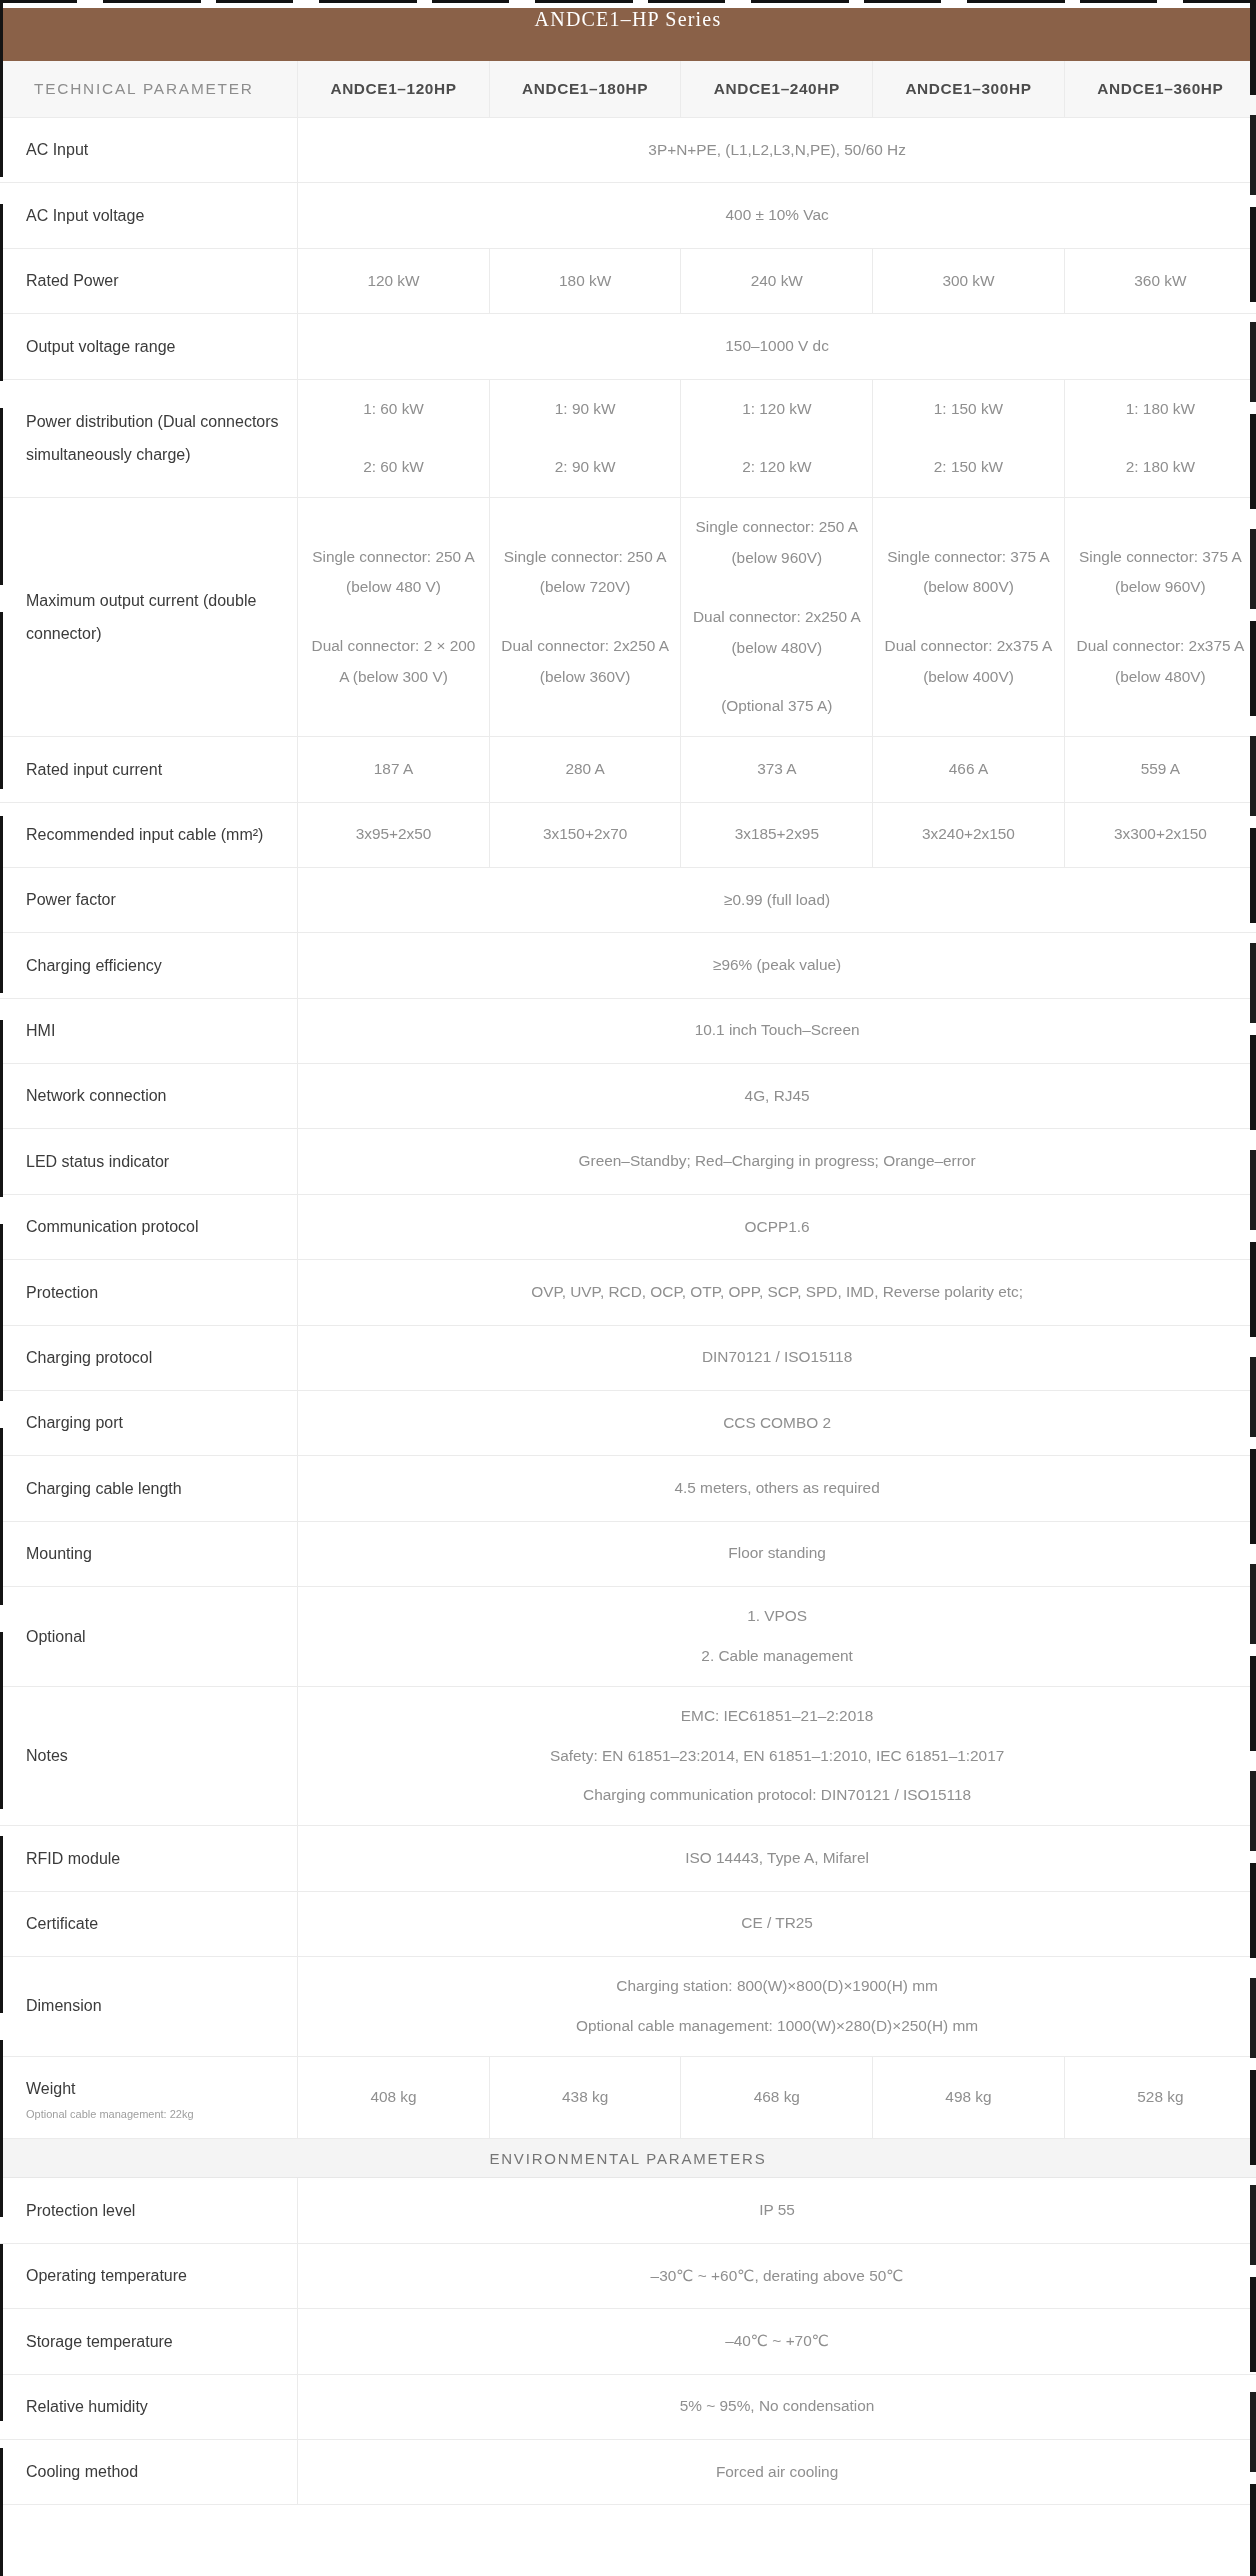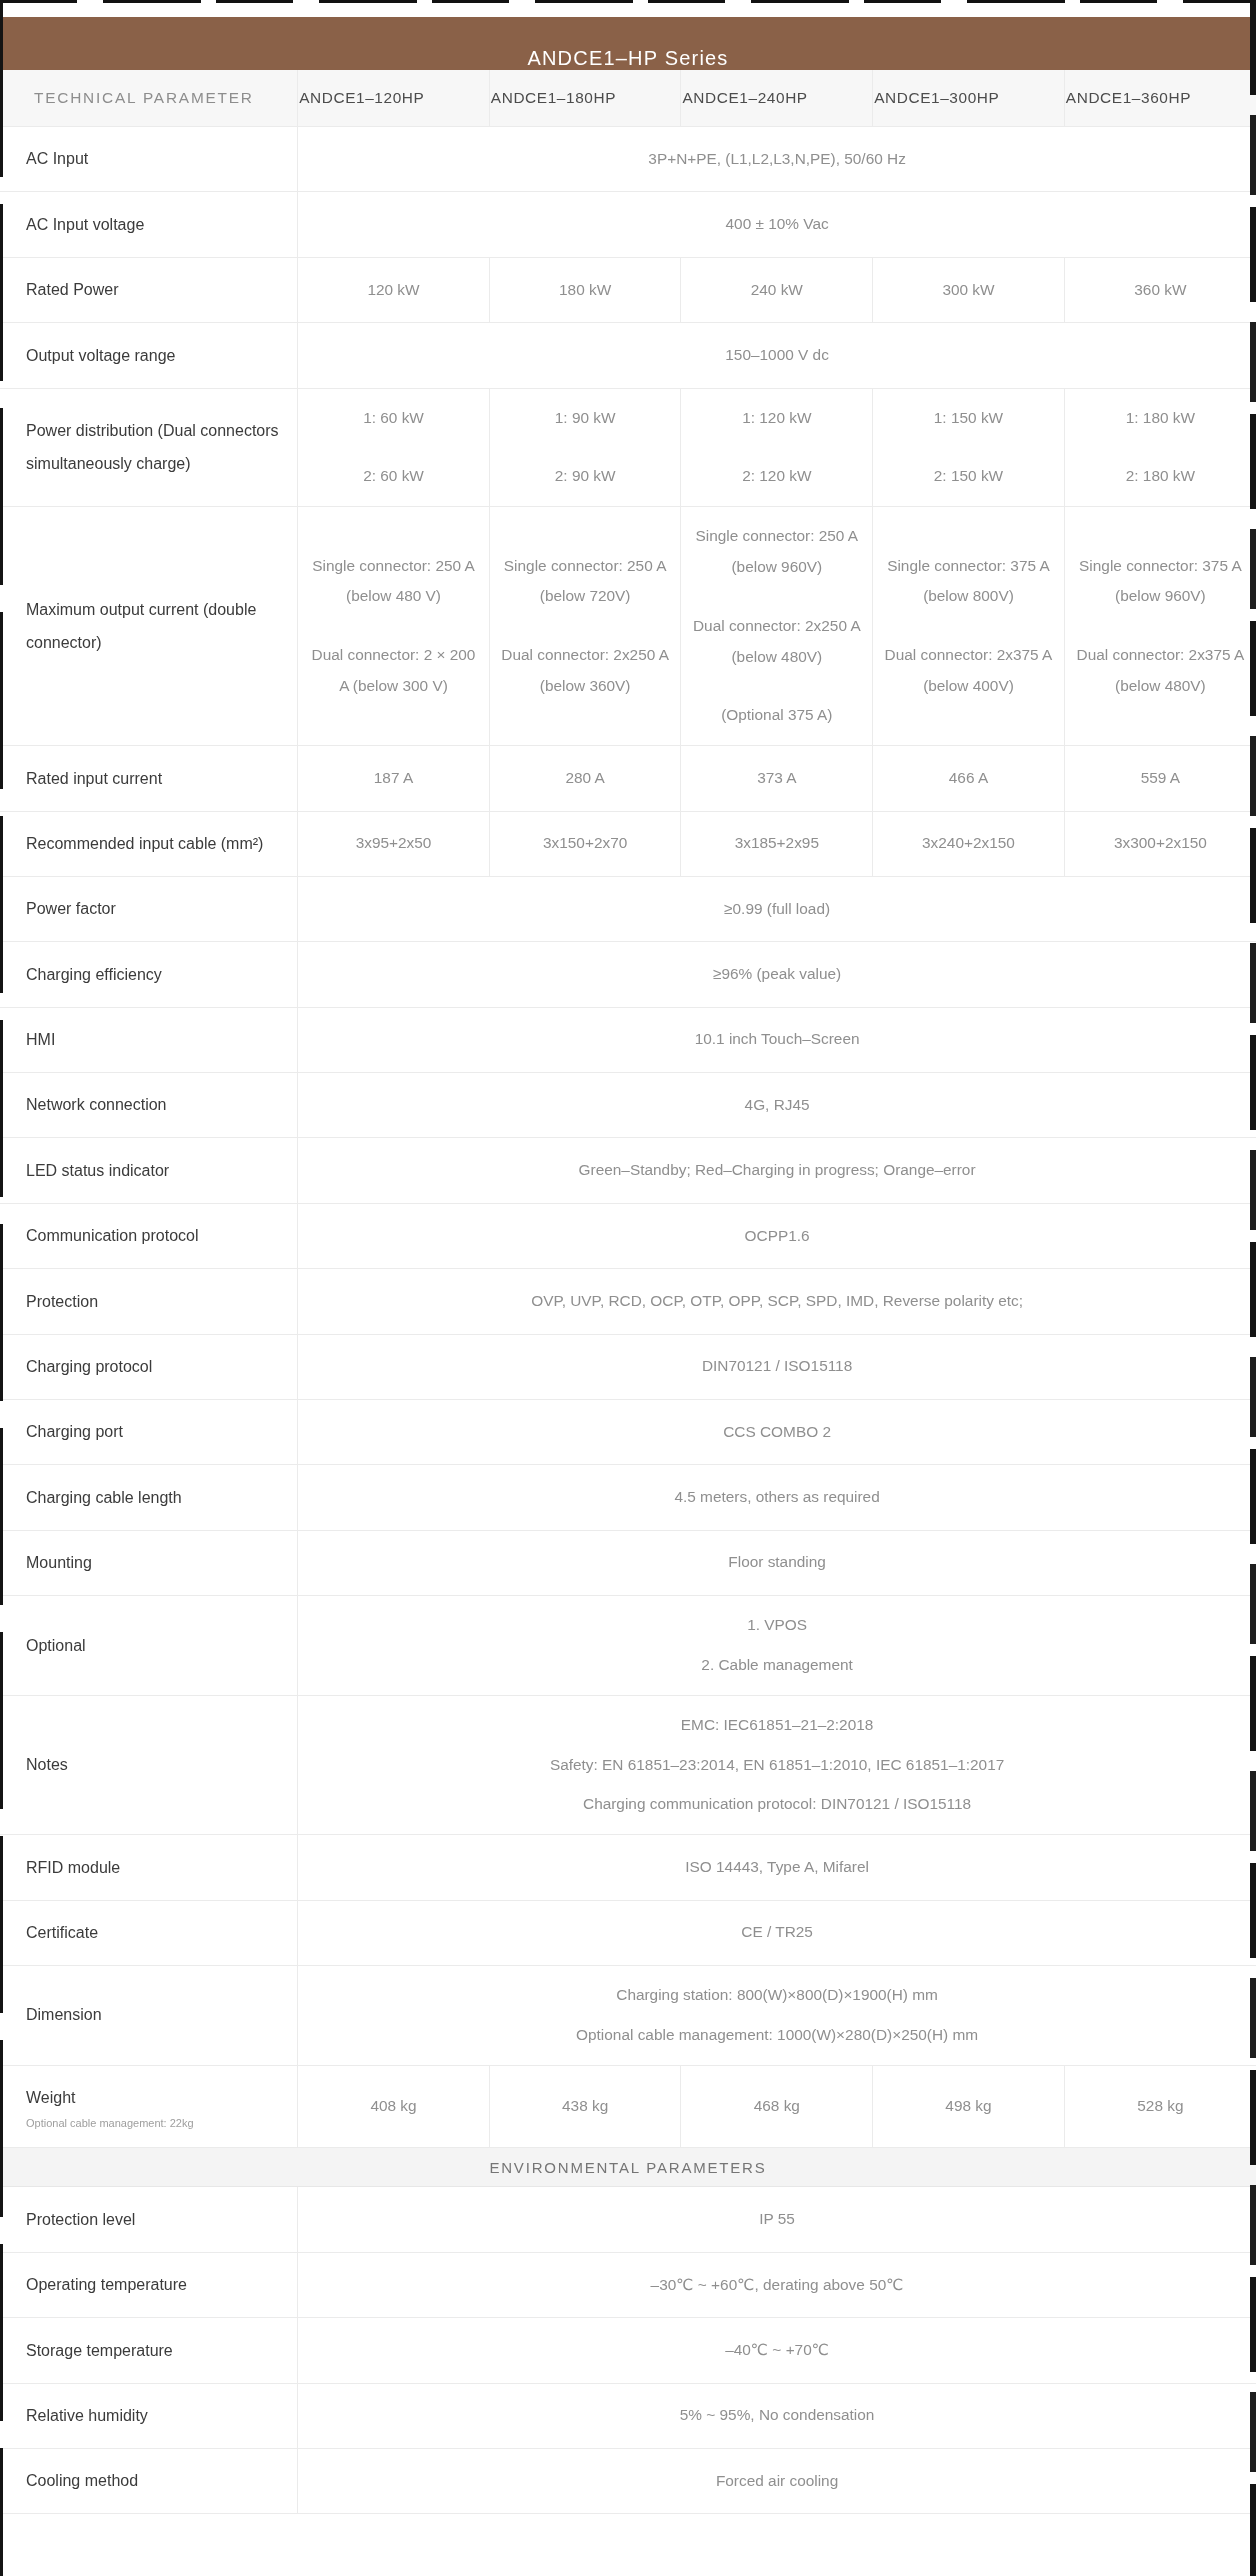--- a/index.html
+++ b/index.html
@@ -19,34 +19,34 @@
   
   .edge{position:absolute;z-index:5;pointer-events:none;}
   .edge-top{top:0;left:0;width:100%;height:3px;
     background:repeating-linear-gradient(90deg,#121212 0 77px,transparent 77px 103px,#121212 103px 201px,transparent 201px 216px);}
   .edge-right{top:0;right:0;width:6.5px;height:100%;
     background:repeating-linear-gradient(180deg,#141414 0 95px,transparent 95px 115px,#1e1e1e 115px 195px,transparent 195px 207px);}
   .edge-left{top:0;left:0;width:3px;height:100%;
     background:repeating-linear-gradient(180deg,#141414 0 177px,transparent 177px 204px);}
 
   
-  .title-bar{margin-top:17px;height:53px;background:var(--brown);
-    display:flex;align-items:flex-end;justify-content:center;}
+  .title-bar{margin-top:8px;height:53px;background:var(--brown);
+    display:flex;align-items:flex-start;justify-content:center;font-family:Liberation Serif, serif;}
   .title-bar h1{margin:0;color:#fff;font-size:20px;font-weight:400;letter-spacing:1.2px;}
 
   
   table{width:100%;border-collapse:collapse;table-layout:fixed;}
   col.c-param{width:23.7%;}
   col.c-model{width:15.26%;}
 
   thead th{height:54px;background:var(--headbg);font-weight:400;font-size:15.4px;
     border-bottom:1.2px solid var(--border);vertical-align:middle;}
   thead th + th{border-left:1.2px solid var(--border);}
   th.param-h{text-align:left;padding-left:34px;color:var(--headtext);letter-spacing:1.8px;}
-  th.model-h{text-align:left;color:var(--modeltext);letter-spacing:0.6px;}
+  th.model-h{text-align:center;color:var(--modeltext);letter-spacing:0.6px;font-weight:bold;}
 
   tbody tr.data-row{height:59px;}
   tbody td{border-bottom:1.2px solid var(--border);vertical-align:middle;background:#fff;}
   tbody td + td{border-left:1.2px solid var(--border);}
 
   td.label-cell{text-align:left;padding:15.4px 16.6px 15.4px 26px;color:var(--label);
     font-size:16px;line-height:2.1;}
   .sublabel{font-size:11px;color:#9E9E9E;line-height:1.5;margin-top:1px;}
 
   td.value-cell, td.merged-cell{text-align:center;color:var(--value);font-size:15.4px;

